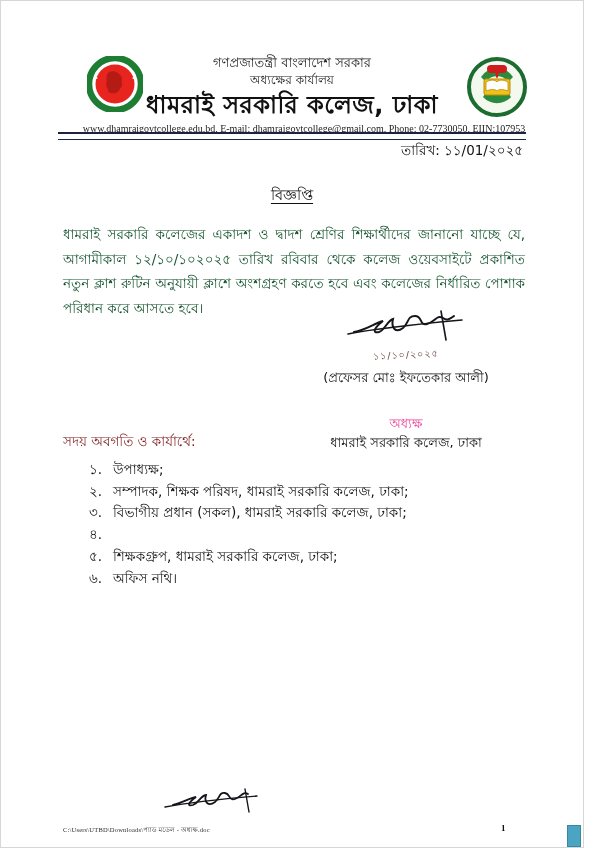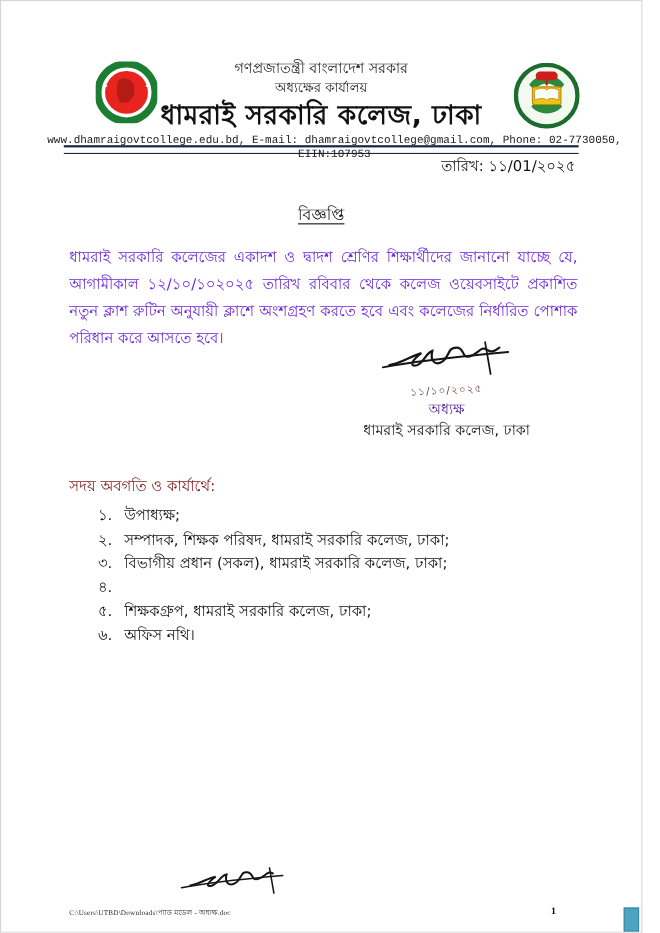--- a/index.html
+++ b/index.html
@@ -12,48 +12,48 @@
     font-family:"DejaVu Sans","Liberation Sans",sans-serif;
     color:#1a1a1a;
     overflow:hidden;
   }
   
   .logo{position:absolute;}
   .header-text{position:absolute;top:53px;left:0;width:100%;text-align:center;}
   .govt-line{font-size:13px;line-height:17px;color:#222;}
   .office-line{font-size:12px;line-height:17px;color:#222;margin-top:1px;text-align:center;}
   .college-name{font-size:24px;line-height:30px;font-weight:bold;color:#111;margin-top:1px;letter-spacing:.5px;}
-  .contact-line{font-family:Liberation Mono, monospace;font-size:10px;line-height:13px;color:#222;margin-top:2px;padding-left:24px;}
+  .contact-line{font-family:Liberation Serif, serif;font-size:10px;line-height:13px;color:#222;margin-top:2px;padding-left:24px;}
   .double-rule{
     position:absolute;top:131px;left:57px;right:57px;height:5px;
     border-top:2.5px solid #1c2340;border-bottom:1px solid #1c2340;
   }
   
   .date-line{position:absolute;top:139px;right:60px;font-size:13.5px;color:#111;}
   
   .notice-title{
     position:absolute;top:183px;left:0;width:100%;text-align:center;
     font-size:14.5px;font-weight:normal;color:#111;
   }
   .notice-title span{text-decoration:underline;text-underline-offset:3px;}
   
   .body-para{
     position:absolute;top:221px;left:62px;right:58px;
-    font-size:13.5px;line-height:24.5px;text-align:justify;color:#6d28d9;
+    font-size:13.5px;line-height:24.5px;text-align:justify;color:#14532d;
   }
   
   .sig-block{position:absolute;top:308px;right:52px;width:250px;text-align:center;}
   .sig-scrawl{display:block;margin:0 auto;}
   .sig-date{
     display:inline-block;font-size:9.5px;color:#6e4b3f;
     transform:rotate(-3deg);margin-top:-6px;letter-spacing:1px;
   }
   .sig-name{font-size:13px;line-height:19px;margin-top:5px;color:#111;}
   .sig-id{font-size:13px;line-height:19px;color:#111;}
-  .sig-designation{font-size:13px;line-height:19px;color:#4c1d95;}
+  .sig-designation{font-size:13px;line-height:19px;color:#ec4899;margin-top:27px;}
   .sig-institution{font-size:13px;line-height:19px;color:#111;}
   
   .cc-heading{position:absolute;top:430px;left:62px;font-size:13.5px;color:#7f1d1d;}
   .cc-list{position:absolute;top:458px;left:88px;right:40px;}
   .cc-row{display:flex;font-size:13.5px;line-height:21.7px;color:#111;}
   .cc-num{width:24px;flex:0 0 24px;}
   
   .bottom-sig{position:absolute;left:158px;top:784px;}
   .footer-path{
     position:absolute;left:62px;top:824px;
@@ -116,20 +116,21 @@
 
   <div class="body-para">ধামরাই সরকারি কলেজের একাদশ ও দ্বাদশ শ্রেণির শিক্ষার্থীদের জানানো যাচ্ছে যে, আগামীকাল ১২/১০/১০২০২৫ তারিখ রবিবার থেকে কলেজ ওয়েবসাইটে প্রকাশিত নতুন ক্লাশ রুটিন অনুযায়ী ক্লাশে অংশগ্রহণ করতে হবে এবং কলেজের নির্ধারিত পোশাক পরিধান করে আসতে হবে।</div>
 
   <div class="sig-block">
     <svg class="sig-scrawl" width="124" height="34" viewBox="0 0 124 34">
       <path d="M10 23 C 22 21, 31 14, 39 12 C 31 18, 27 25, 35 23 C 41 21, 43 12, 49 10 C 47 18, 51 25, 59 19 C 65 14, 63 7, 71 7 C 79 7, 75 17, 83 15 C 91 13, 93 5, 99 9 C 103 12, 106 10, 110 7" stroke="#15151a" fill="none" stroke-width="2" stroke-linecap="round"></path>
       <path d="M4 25 C 34 19, 74 15, 118 11" stroke="#15151a" fill="none" stroke-width="1.6" stroke-linecap="round"></path>
       <path d="M97 2 L 102 31" stroke="#15151a" fill="none" stroke-width="1.6" stroke-linecap="round"></path>
     </svg>
     <span class="sig-date">১১/১০/২০২৫</span>
+    <div class="sig-name">(প্রফেসর মোঃ ইফতেকার আলী)</div>
     <div class="sig-designation">অধ্যক্ষ</div>
     <div class="sig-institution">ধামরাই সরকারি কলেজ, ঢাকা</div>
   </div>
 
   <div class="cc-heading">সদয় অবগতি ও কার্যার্থে:</div>
   <div class="cc-list">
     <div class="cc-row">
       <span class="cc-num">১.</span>
       <span>উপাধ্যক্ষ;</span>
     </div>

